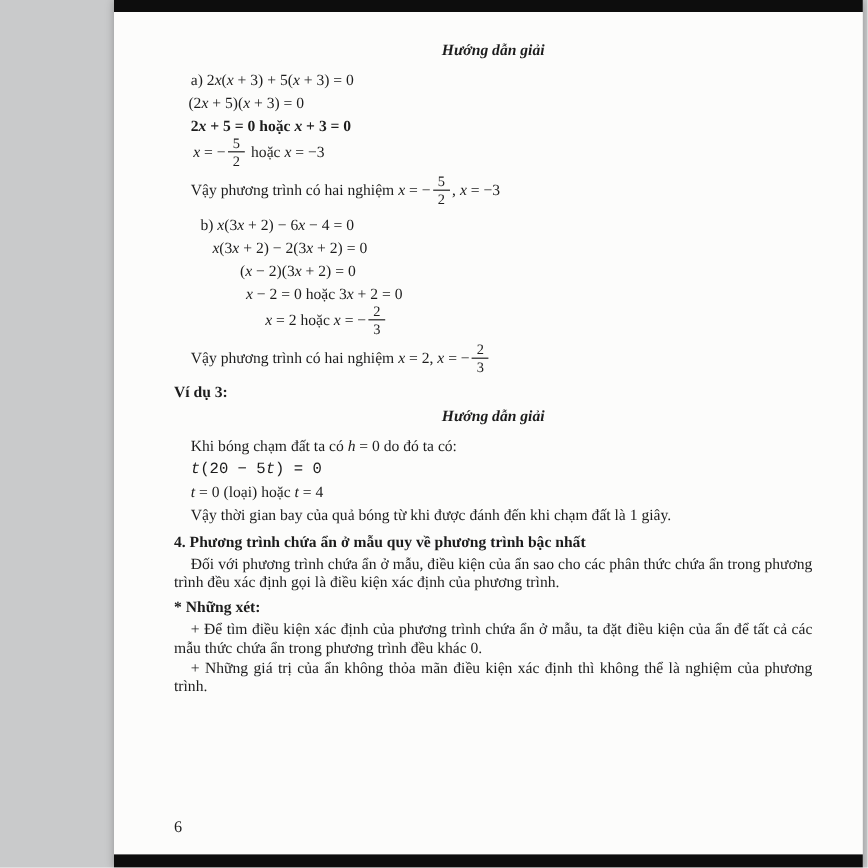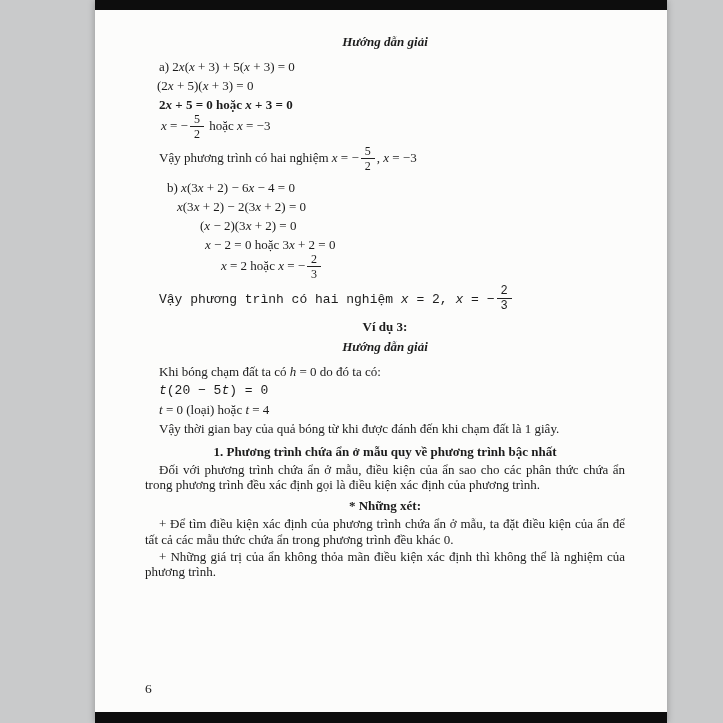--- a/index.html
+++ b/index.html
@@ -8,21 +8,21 @@
     width: 723px;
     height: 723px;
     background: var(--bg, #c9cacb);
     overflow: hidden;
     font-family: "Liberation Serif", "DejaVu Serif", serif;
   }
   .page {
     position: absolute;
     left: 95px;
     top: 0;
-    width: 572px;
+    width: 624px;
     height: 723px;
     background: var(--page, #fcfcfb);
     box-shadow: 0 0 7px rgba(0,0,0,0.28);
   }
   .bar {
     position: absolute;
     left: 0;
     width: 100%;
     background: var(--bar, #0d0d0d);
   }
@@ -41,21 +41,20 @@
     text-align: center;
     font-weight: bold;
     font-style: italic;
     line-height: 16px;
     margin: 2px 0 7px 0;
   }
   .heading {
     font-weight: bold;
     line-height: 16px;
     margin-top: 6px;
-    text-align: center;
   }
   .para {
     text-align: justify;
     text-indent: 14px;
     line-height: 15.2px;
     margin-top: 2px;
   }
   .math-line {
     line-height: 19px;
     white-space: nowrap;
@@ -100,28 +99,28 @@
         <div class="math-line" style="padding-left: 14px;"><span>a) 2<i>x</i>(<i>x</i> + 3) + 5(<i>x</i> + 3) = 0</span></div>
         <div class="math-line" style="padding-left: 12px;"><span>(2<i>x</i> + 5)(<i>x</i> + 3) = 0</span></div>
         <div class="math-line" style="padding-left: 14px; font-weight: bold;"><span>2<i>x</i> + 5 = 0  hoặc  <i>x</i> + 3 = 0</span></div>
         <div class="math-line" style="padding-left: 16px;"><span><i>x</i> = −</span><span class="frac"><span class="num">5</span><span class="den">2</span></span><span>  hoặc  <i>x</i> = −3</span></div>
         <div class="math-line" style="margin-top: 5px; padding-left: 14px;"><span>Vậy phương trình có hai nghiệm  <i>x</i> = −</span><span class="frac"><span class="num">5</span><span class="den">2</span></span><span>,  <i>x</i> = −3</span></div>
         <div class="math-line" style="margin-top: 5px; padding-left: 22px;"><span>b) <i>x</i>(3<i>x</i> + 2) − 6<i>x</i> − 4 = 0</span></div>
         <div class="math-line" style="padding-left: 32px;"><span><i>x</i>(3<i>x</i> + 2) − 2(3<i>x</i> + 2) = 0</span></div>
         <div class="math-line" style="padding-left: 55px;"><span>(<i>x</i> − 2)(3<i>x</i> + 2) = 0</span></div>
         <div class="math-line" style="padding-left: 60px;"><span><i>x</i> − 2 = 0  hoặc  3<i>x</i> + 2 = 0</span></div>
         <div class="math-line" style="padding-left: 76px;"><span><i>x</i> = 2  hoặc  <i>x</i> = −</span><span class="frac"><span class="num">2</span><span class="den">3</span></span></div>
-        <div class="math-line" style="margin-top: 5px; padding-left: 14px; font-family: Liberation Mono, monospace;"><span>Vậy phương trình có hai nghiệm  <i>x</i> = 2,  <i>x</i> = −</span><span class="frac"><span class="num">2</span><span class="den">3</span></span></div>
+        <div class="math-line" style="margin-top: 5px; padding-left: 14px;"><span>Vậy phương trình có hai nghiệm  <i>x</i> = 2,  <i>x</i> = −</span><span class="frac"><span class="num">2</span><span class="den">3</span></span></div>
         <div class="heading">Ví dụ 3:</div>
         <div class="hd-title" style="margin-top: 4px;">Hướng dẫn giải</div>
         <div class="math-line" style="padding-left: 14px;"><span>Khi bóng chạm đất ta có <i>h</i> = 0 do đó ta có:</span></div>
         <div class="math-line" style="padding-left: 14px; font-family: Liberation Mono, monospace;"><span><i>t</i>(20 − 5<i>t</i>) = 0</span></div>
         <div class="math-line" style="padding-left: 14px;"><span><i>t</i> = 0  (loại) hoặc  <i>t</i> = 4</span></div>
         <div class="math-line" style="padding-left: 14px;"><span>Vậy thời gian bay của quả bóng từ khi được đánh đến khi chạm đất là 1 giây.</span></div>
-        <div class="heading">1. Phương trình chứa ẩn ở mẫu quy về phương trình bậc nhất</div>
+        <div class="heading">4. Phương trình chứa ẩn ở mẫu quy về phương trình bậc nhất</div>
         <div class="para">Đối với phương trình chứa ẩn ở mẫu, điều kiện của ẩn sao cho các phân thức chứa ẩn trong phương trình đều xác định gọi là điều kiện xác định của phương trình.</div>
         <div class="heading">* Những xét:</div>
         <div class="para">+ Để tìm điều kiện xác định của phương trình chứa ẩn ở mẫu, ta đặt điều kiện của ẩn để tất cả các mẫu thức chứa ẩn trong phương trình đều khác 0.</div>
         <div class="para">+ Những giá trị của ẩn không thỏa mãn điều kiện xác định thì không thể là nghiệm của phương trình.</div>
       </div>
     <div class="page-number">6</div>
     <div class="bar bottom"></div>
   </div>
 </div>
 

